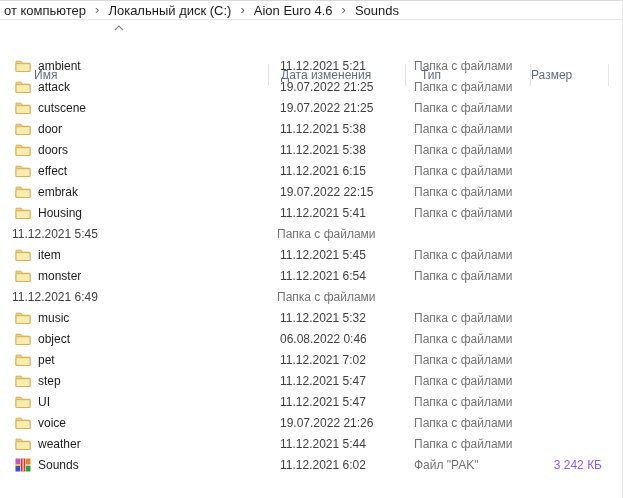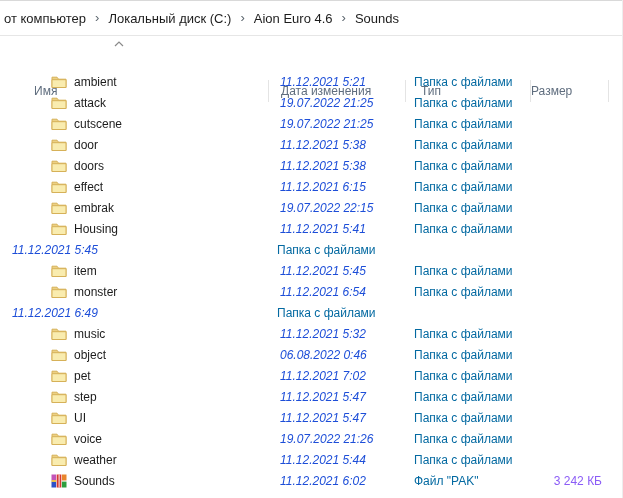--- a/index.html
+++ b/index.html
@@ -6,21 +6,21 @@
   body {
     width:623px; height:498px; overflow:hidden;
     font-family:"Liberation Sans", sans-serif;
     color:#1c1c1c;
     -webkit-font-smoothing:antialiased;
   }
   .window { position:relative; width:622px; height:498px; border-right:1px solid #ededed; background:#fff; }
 
   
   .breadcrumb-bar {
-    height:36px; box-sizing:border-box;
+    height:20px; box-sizing:border-box;
     border-top:1px solid #d9d9d9;
     border-bottom:1px solid #e6e6e6;
     display:flex; align-items:center;
     font-size:13px; padding-left:1px; white-space:nowrap; overflow:hidden;
   }
   .crumb { padding:0 3px; cursor:default; }
   .chev { color:#5c666e; padding:0 6px; font-size:13px; transform:translateY(-1px); }
 
   
   .header-row {
@@ -35,24 +35,24 @@
   .hc-size { padding-left:0;  border-left:1px solid #e4e4e4; }
   .hc-pad  { border-left:1px solid #e4e4e4; }
   .sort-caret { position:absolute; left:114px; top:5px; }
 
   
   .file-list { margin-top:4px; }
   .row {
     display:grid; grid-template-columns:268px 137px 125px 78px;
     height:21px; align-items:center; font-size:12px; cursor:default;
   }
-  .cell-name { position:relative; display:flex; align-items:center; gap:7px; padding-left:15px; overflow:hidden;margin-left:36px; }
+  .cell-name { position:relative; display:flex; align-items:center; gap:7px; padding-left:15px; overflow:hidden; }
   .cell-name .ficon { flex:0 0 16px; width:16px; height:16px; }
-  .cell-date { padding-left:12px; color:#1d4ed8;font-style:italic; }
-  .cell-type { padding-left:9px;  color:#0369a1; }
+  .cell-date { padding-left:12px; color:#404040; }
+  .cell-type { padding-left:9px;  color:#737373; }
   .cell-size { text-align:right; padding-right:6px; color:#8b5cf6; white-space:nowrap; }
   .annotation-svg { position:absolute; left:11px; top:15px; pointer-events:none; }
 </style>
 </head>
 <body>
 
 <div class="window">
 
   <div class="breadcrumb-bar">
       <span class="crumb">от компьютер</span>

